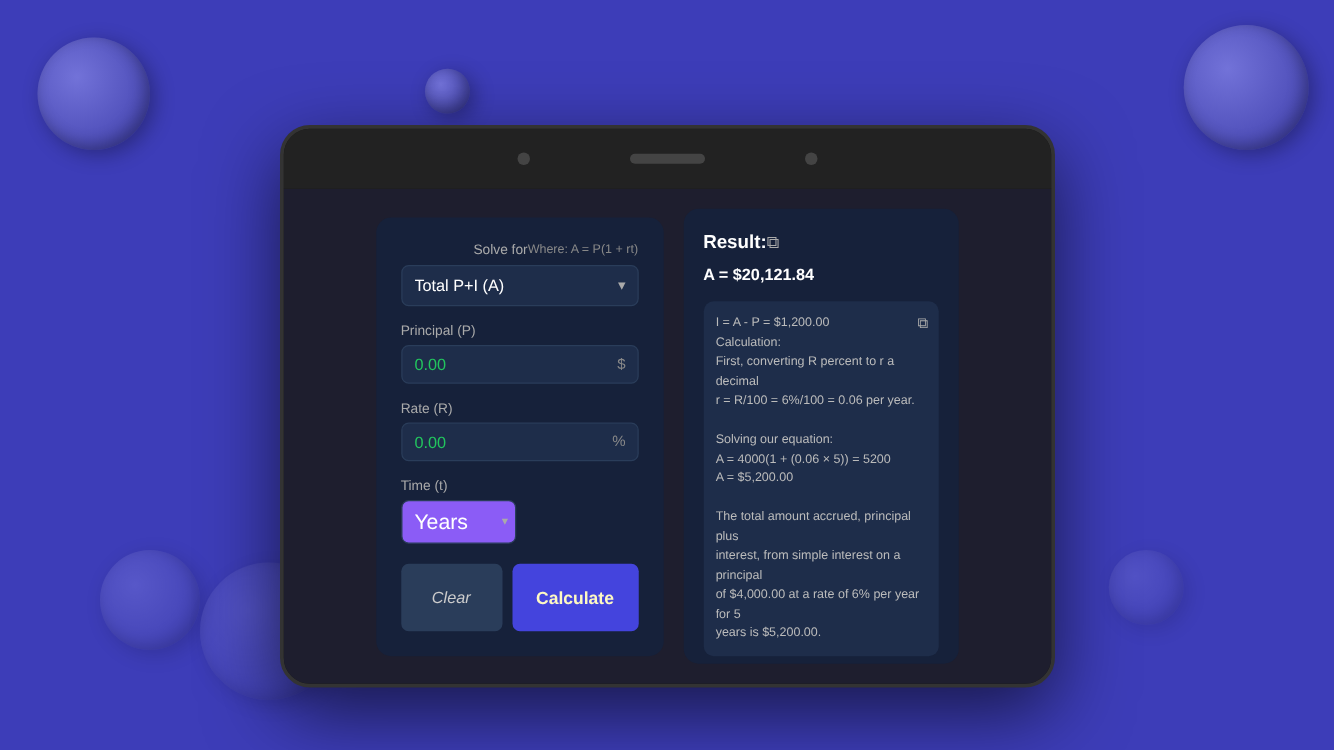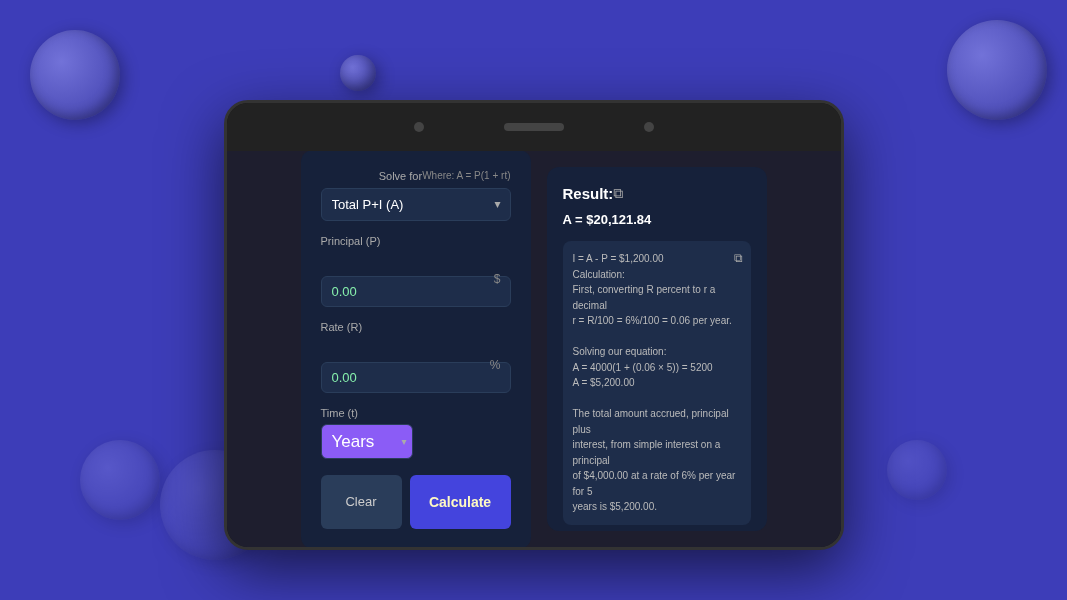--- a/index.html
+++ b/index.html
@@ -147,27 +147,26 @@
 
     .input-wrapper {
       position: relative;
       display: flex;
       align-items: center;
     }
 
     .input-wrapper input {
       width: 100%;
       background: #1e2d4a;
-      color: #86efac;
+      color: #22c55e;
       border: 1px solid #2a3d5a;
       border-radius: 6px;
       padding: 7px 30px 7px 10px;
       font-size: 13px;
       outline: none;
-      margin-top: 24px;
     }
 
     .input-suffix {
       position: absolute;
       right: 10px;
       color: #888;
       font-size: 12px;
     }
 
     .time-wrapper {
@@ -221,20 +220,21 @@
 
     .btn-clear {
       flex: 1;
       background: #2a3d5a;
       color: #ccc;
       border: none;
       border-radius: 6px;
       padding: 9px;
       font-size: 13px;
       cursor: pointer;
+      font-style: italic;
     }
 
     .btn-calculate {
       flex: 1;
       background: #4444dd;
       color: #fef9c3;
       border: none;
       border-radius: 6px;
       padding: 19px;
       font-size: 14px;

